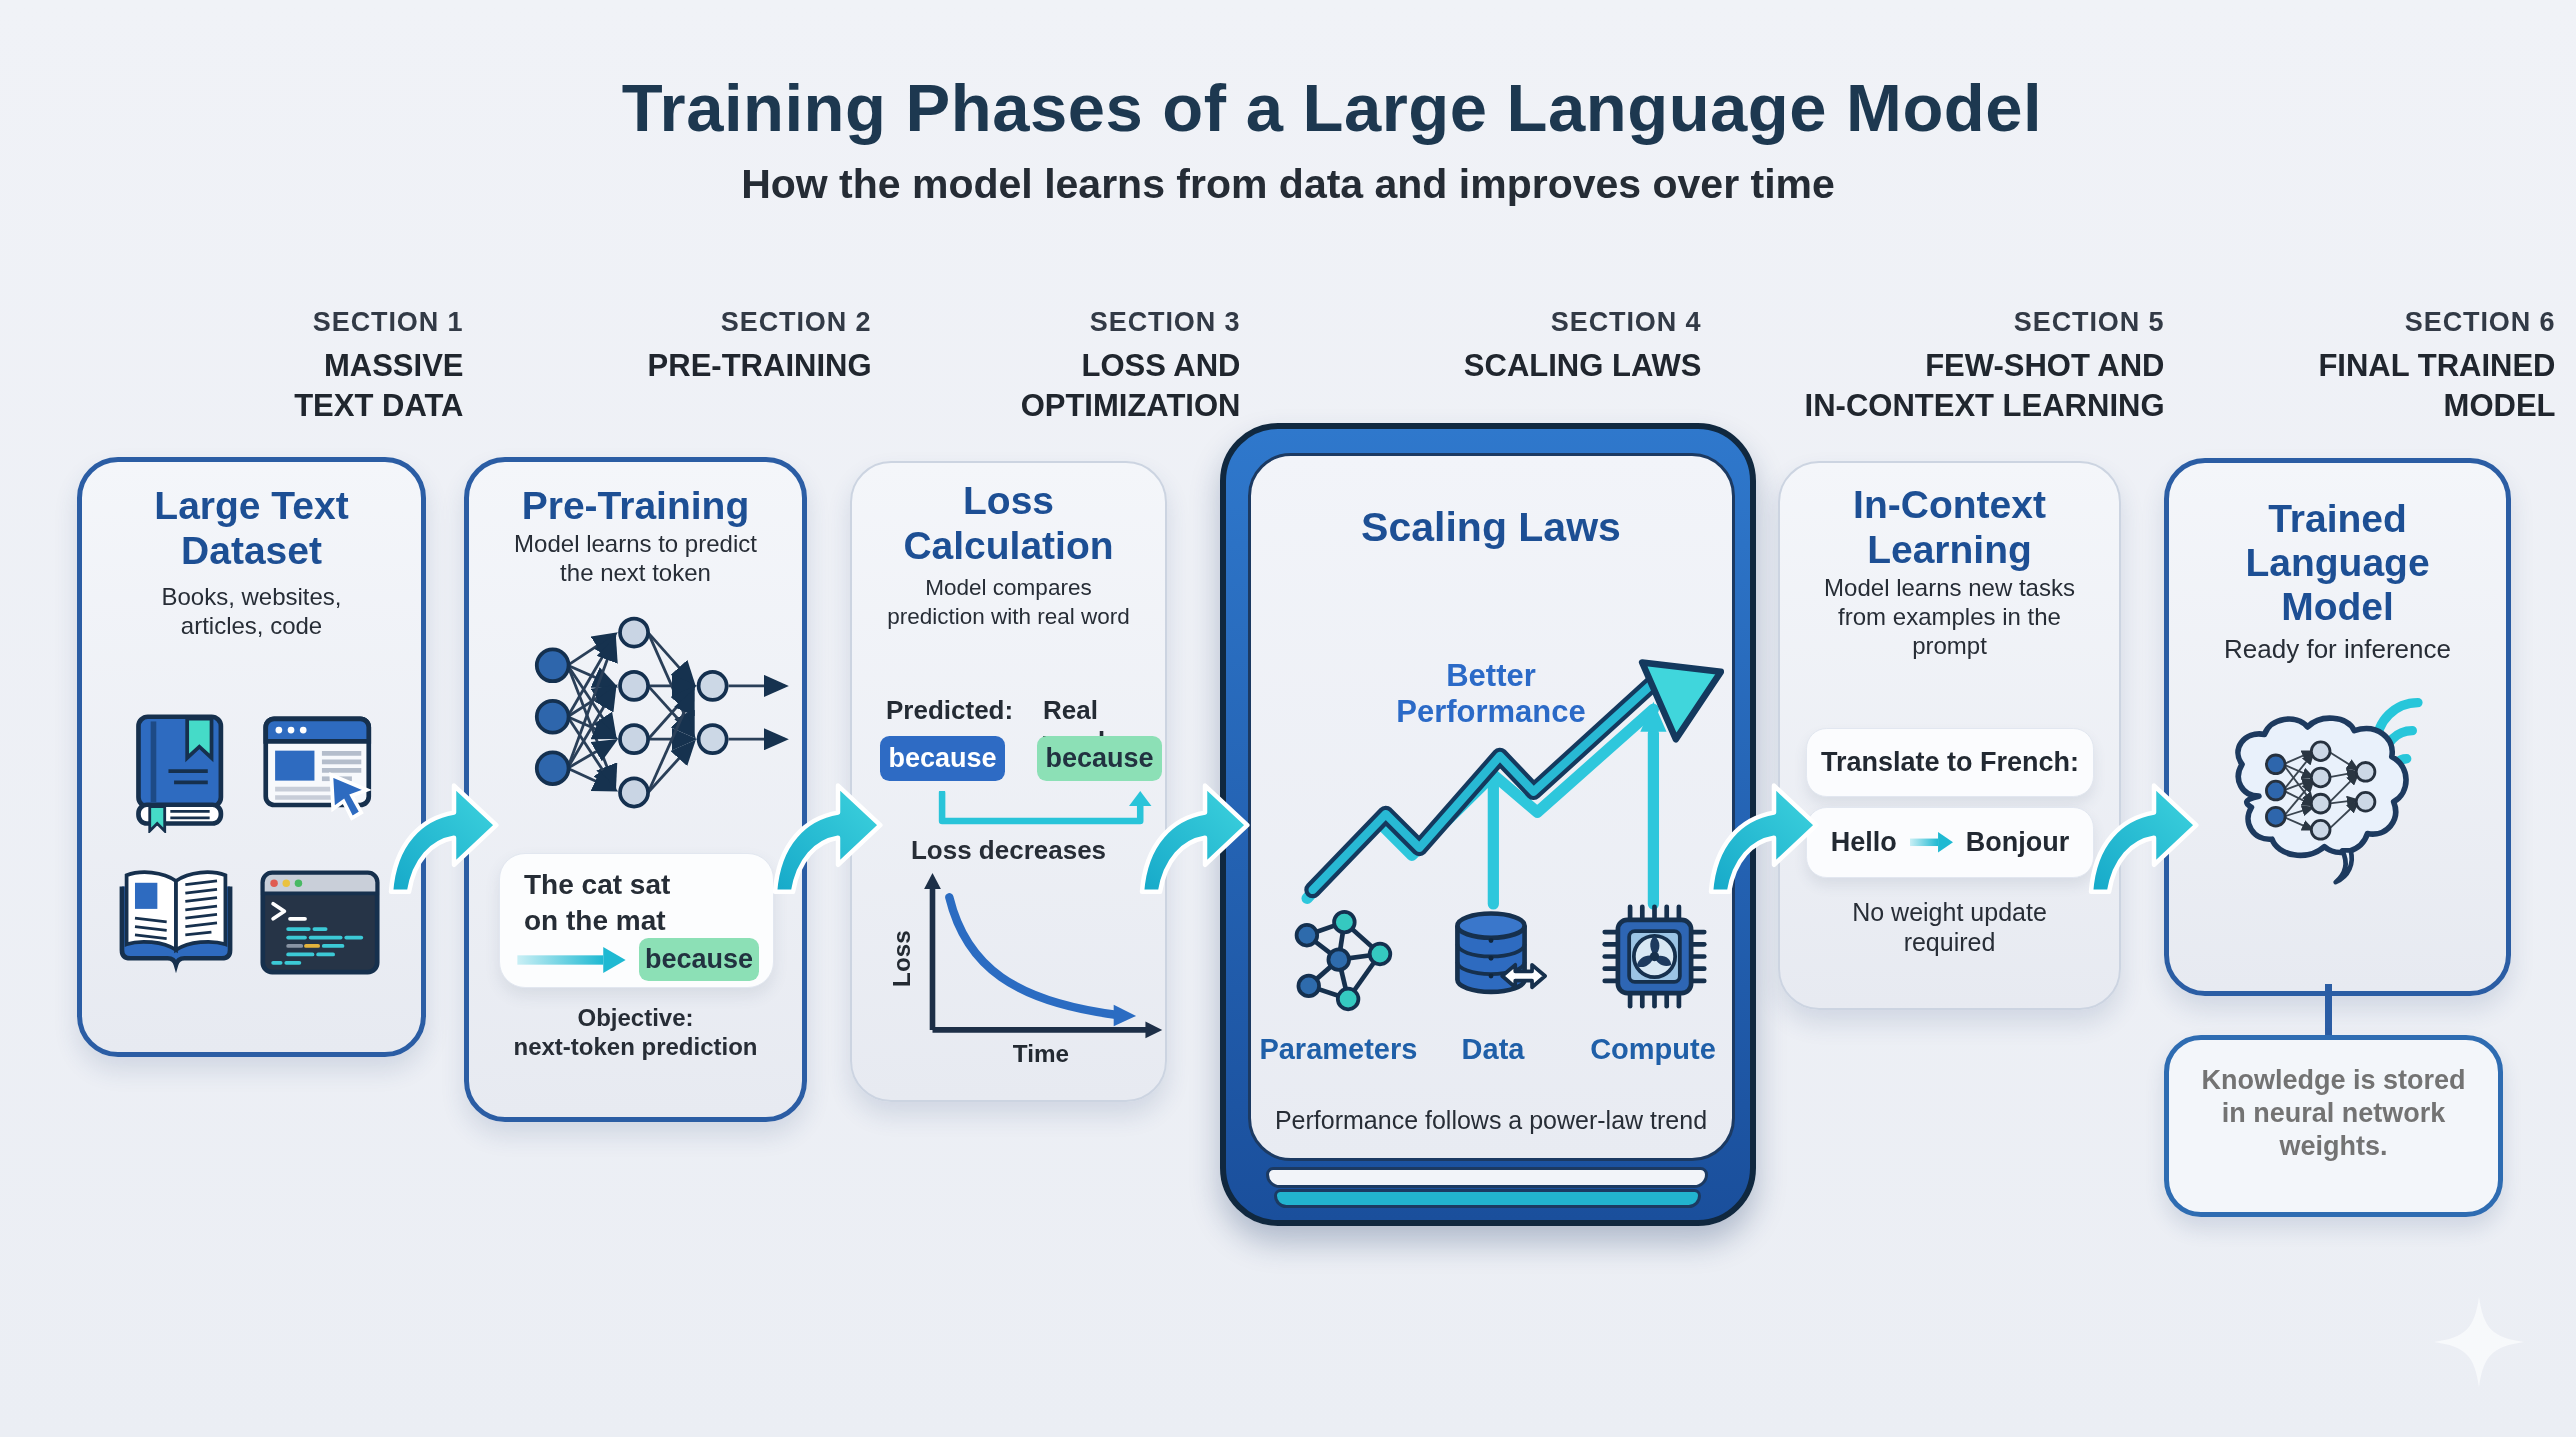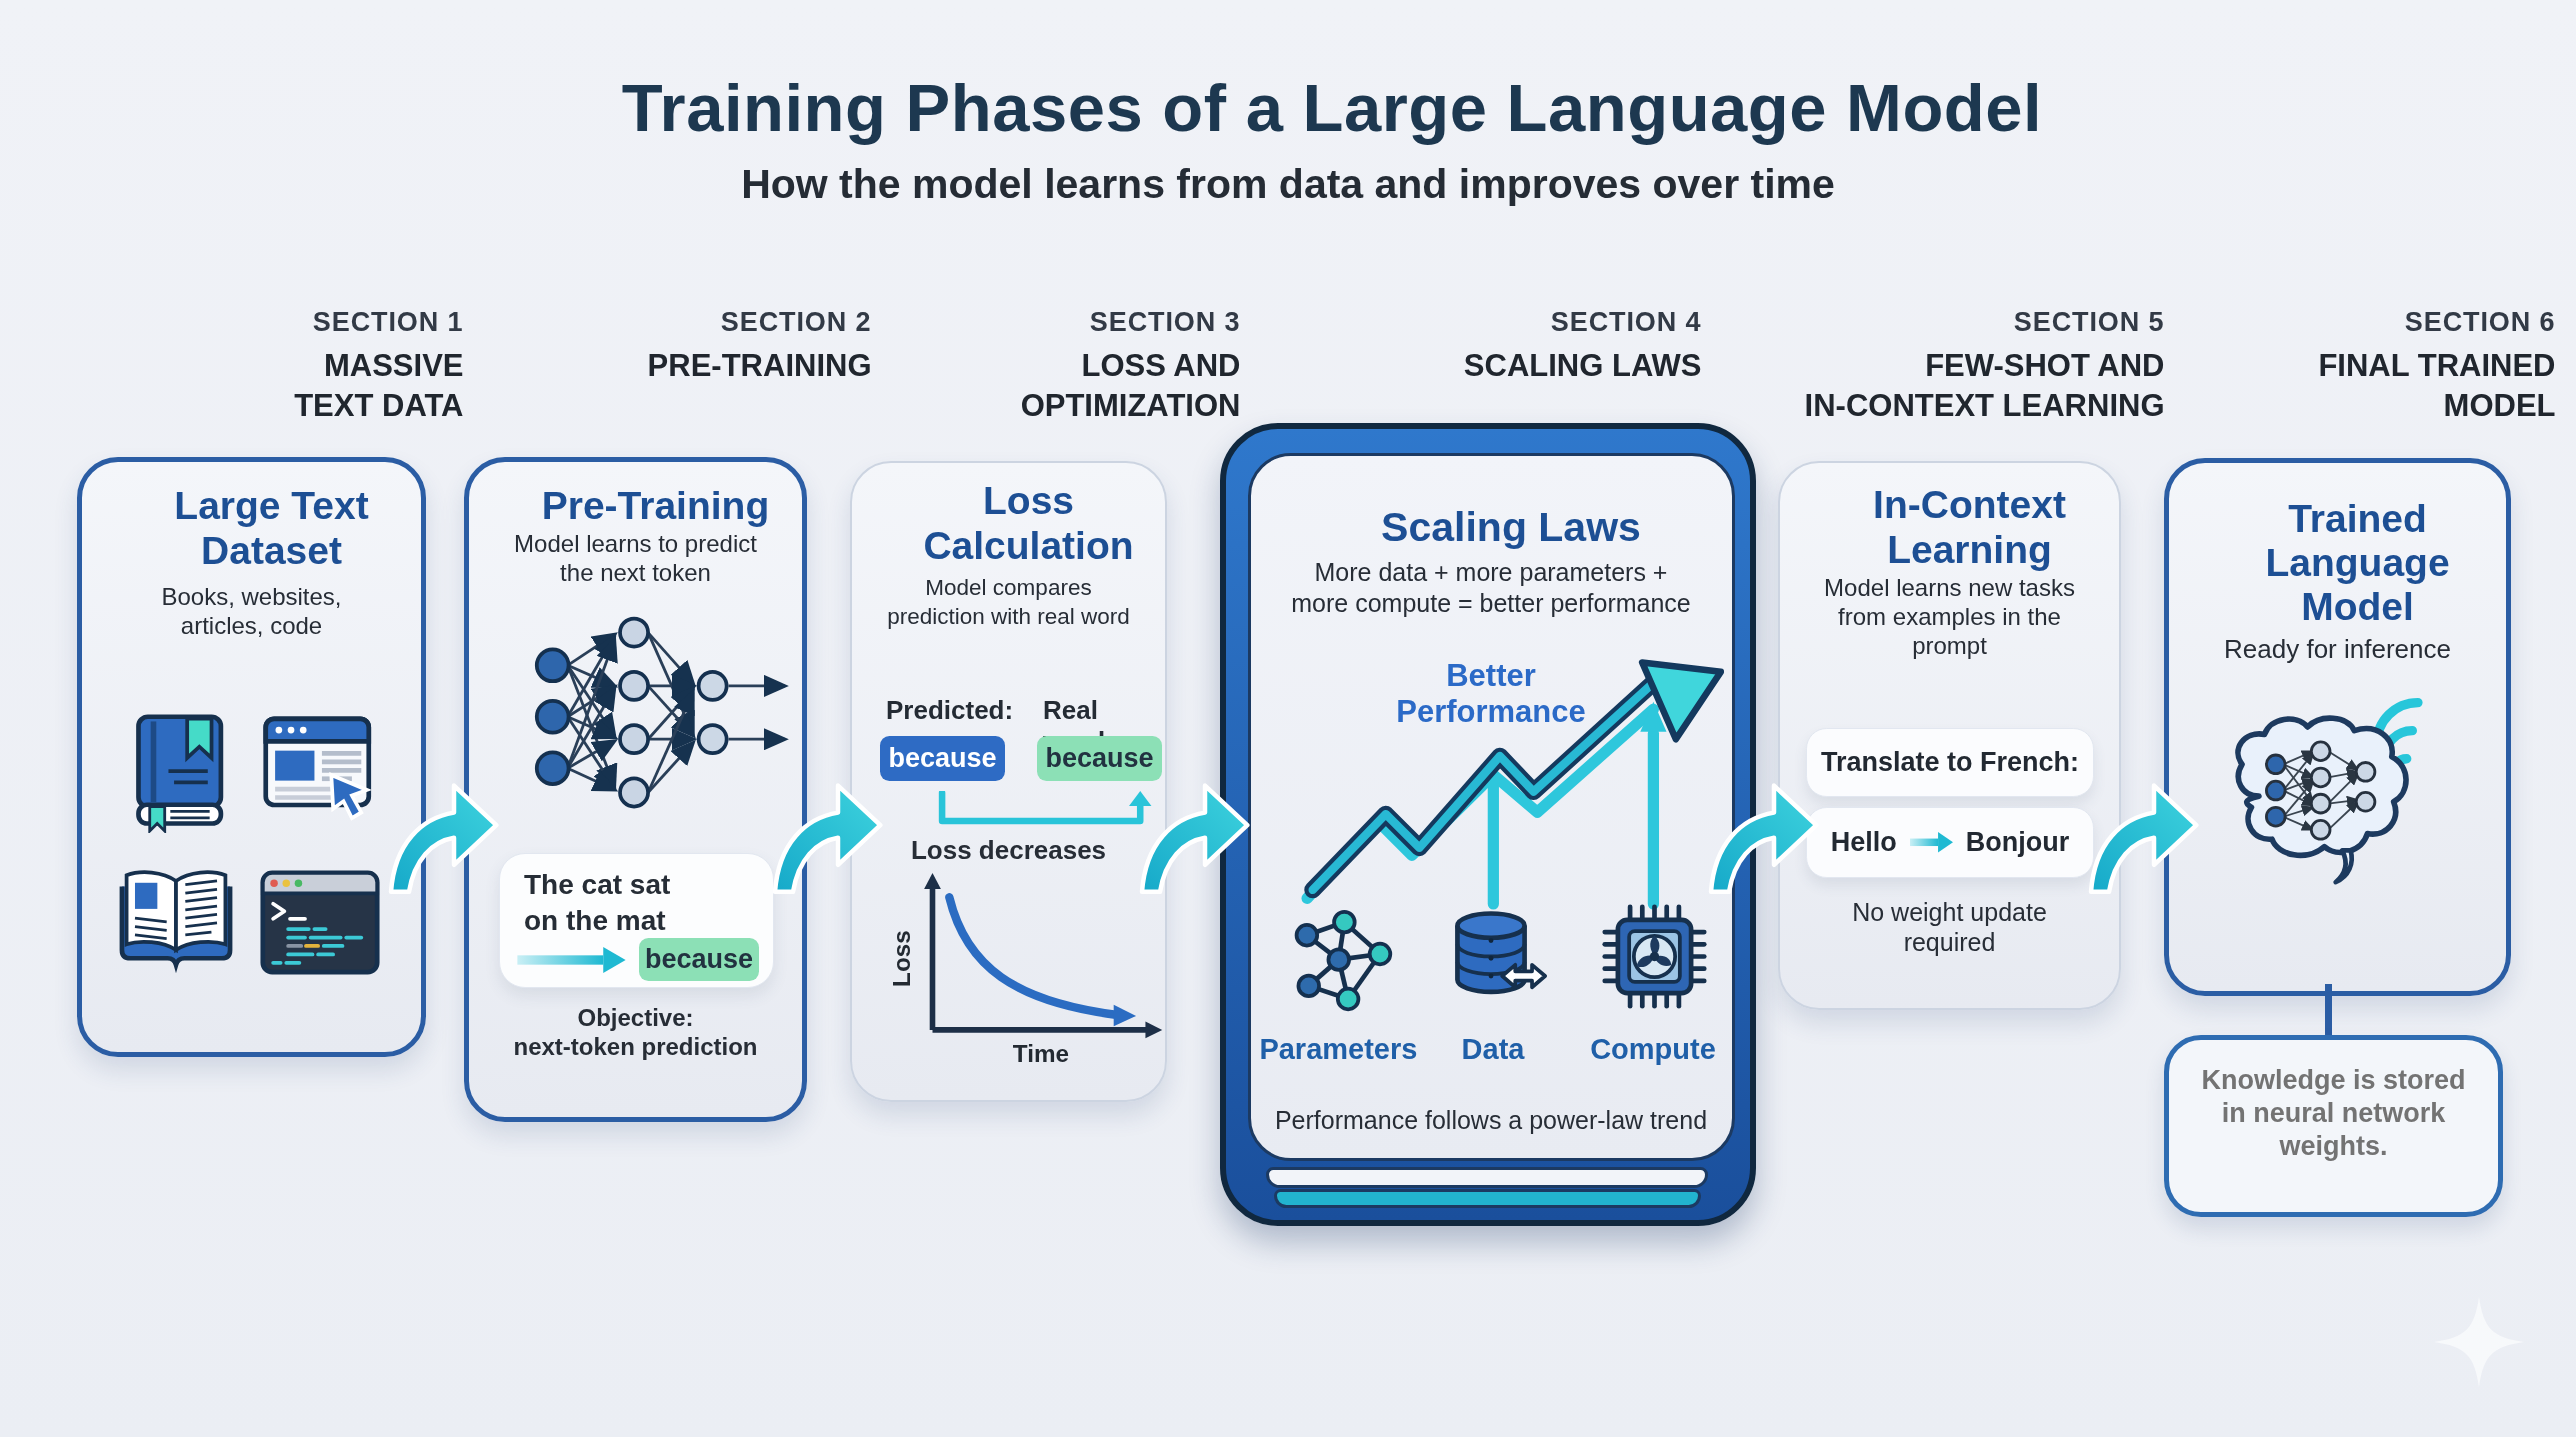--- a/index.html
+++ b/index.html
@@ -17,21 +17,21 @@
   .sec{position:absolute;top:307px;width:431px;transform:translateX(-50%);text-align:right;}
   .sec .kicker{font-size:27px;font-weight:600;color:#323a46;letter-spacing:0.9px;}
   .sec .name{margin-top:7.5px;font-size:31px;font-weight:800;color:#20262e;line-height:40px;}
 
   
   .card{position:absolute;border-radius:41px;
     background:linear-gradient(180deg,#f4f6fa 0%,#e7eaf1 100%);
     border:5.6px solid #2b5da4;box-shadow:0 13px 24px rgba(40,70,120,.14);}
   .card.light{border:2.8px solid #ccd4e1;}
   .card-title{position:absolute;left:0;width:100%;text-align:center;
-    font-size:39px;font-weight:800;color:#1d4f94;line-height:45px;margin-left:20px;}
+    font-size:39px;font-weight:800;color:#1d4f94;line-height:45px;}
   .card-sub{position:absolute;left:0;width:100%;text-align:center;
     font-size:24px;font-weight:500;color:#272d36;line-height:29px;}
 
   
   #card-dataset{left:77px;top:457px;width:339px;height:590px;}
   
   #card-pretraining{left:464px;top:457px;width:333px;height:655px;}
   .whitebox{position:absolute;background:#fcfdfe;border:1.9px solid #e2e7f0;border-radius:26px;
     box-shadow:0 7.5px 15px rgba(60,80,110,.10);}
   .sentence{position:absolute;left:24px;top:13px;font-size:28px;font-weight:800;color:#262d36;line-height:36px;}
@@ -279,22 +279,20 @@
       <path d="M62,26 C80,100 132,138 242,152" fill="none" stroke="#2b6cc2" stroke-width="9" stroke-linecap="round"></path>
       <polygon points="262,153 238,141 238,164" fill="#2b6cc2"></polygon>
       <text transform="translate(20,122) rotate(-90)" font-size="26" font-weight="600" fill="#232a32" font-family="Liberation Sans, sans-serif">Loss</text>
       <text x="130" y="202" font-size="26" font-weight="600" fill="#232a32" font-family="Liberation Sans, sans-serif">Time</text>
     </svg>
   </div>
 
   <div id="card-scaling-outer">
     <div id="card-scaling-inner">
       <div class="card-title" style="top:49px;font-size:41px">Scaling Laws</div>
-      <div class="card-sub pre" style="top:101px;font-size:25px;line-height:31px">More data + more parameters +
-more compute = better performance</div>
 
       <svg style="position:absolute;left:28px;top:197px" width="468" height="281" viewBox="0 0 500 300">
         <polyline points="30,262 106,180 142,216 229,130 276,170 400,60" fill="none" stroke="#2ec7dc" stroke-width="12" stroke-linecap="round" stroke-linejoin="round"></polyline>
         <line x1="229" y1="134" x2="229" y2="268" stroke="#2ec7dc" stroke-width="12" stroke-linecap="round"></line>
         <line x1="400" y1="86" x2="400" y2="268" stroke="#2ec7dc" stroke-width="12" stroke-linecap="round"></line>
         <polygon points="400,52 386,84 414,84" fill="#2ec7dc"></polygon>
         <path d="M36,253 L114,172 L150,208 L236,110 L272,148 L404,28" fill="none" stroke="#14395e" stroke-width="18" stroke-linecap="round" stroke-linejoin="round"></path>
         <path d="M36,253 L114,172 L150,208 L236,110 L272,148 L404,28" fill="none" stroke="#28b9d4" stroke-width="9" stroke-linecap="round" stroke-linejoin="round"></path>
         <polygon points="388,10 472,20 424,92" fill="#40d6dc" stroke="#14395e" stroke-width="7" stroke-linejoin="round"></polygon>
       </svg>

